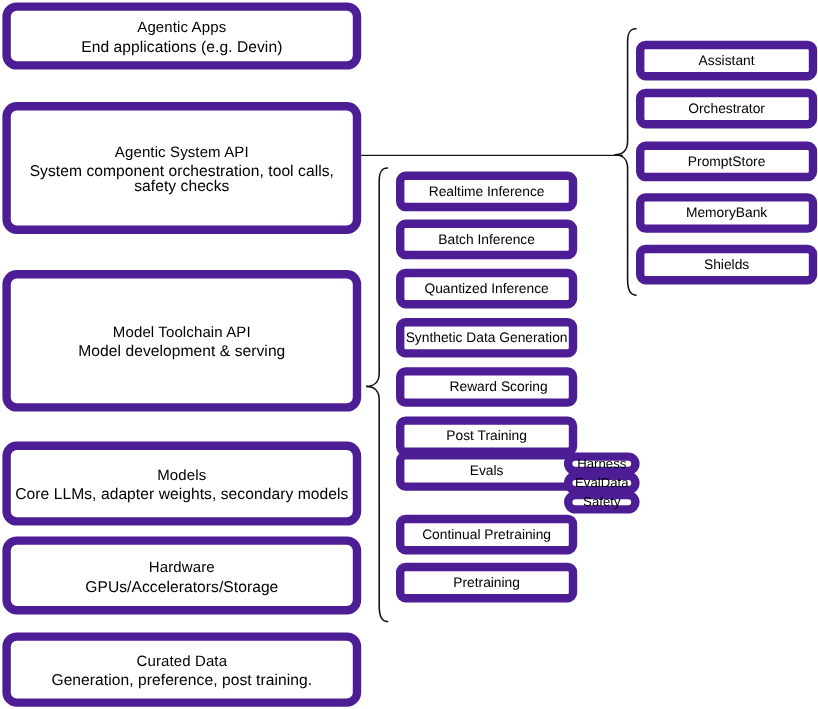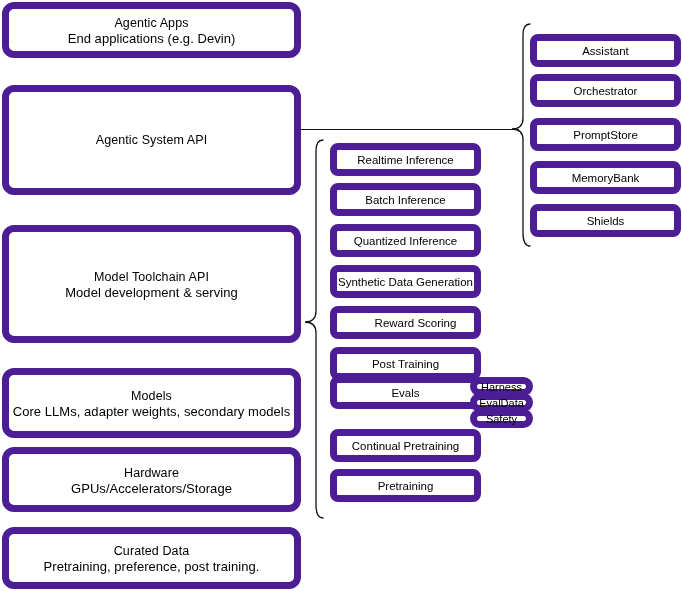--- a/index.html
+++ b/index.html
@@ -87,40 +87,41 @@
 
 <div id="canvas">
 
   <div class="box layer" style="top:2px;height:56px;">
     <div class="t">Agentic Apps</div>
     <div class="s">End applications (e.g. Devin)</div>
   </div>
 
   <div class="box layer" style="top:85px;height:110px;">
     <div class="t">Agentic System API</div>
+    <div class="s">System component orchestration, tool calls, safety checks</div>
   </div>
 
   <div class="box layer" style="top:225px;height:118px;">
     <div class="t">Model Toolchain API</div>
     <div class="s">Model development &amp; serving</div>
   </div>
 
   <div class="box layer" style="top:368px;height:70px;">
     <div class="t">Models</div>
     <div class="s">Core LLMs, adapter weights, secondary models</div>
   </div>
 
   <div class="box layer" style="top:447px;height:65px;">
     <div class="t">Hardware</div>
     <div class="s">GPUs/Accelerators/Storage</div>
   </div>
 
   <div class="box layer" style="top:527px;height:62px;">
     <div class="t">Curated Data</div>
-    <div class="s">Pretraining, preference, post training.</div>
+    <div class="s">Generation, preference, post training.</div>
   </div>
 
   <div class="hline" style="left:301px;top:129px;width:218px;"></div>
 
   <div class="brace" style="left:303px;top:138px;">
     <svg width="22" height="382" viewBox="0 0 22 382" fill="none">
       <path d="M20 2 C14 2 13 7 13 13 L13 173 C13 180 9 184 2 184 C9 184 13 188 13 195 L13 367 C13 374 14 380 20 380" stroke="#111111" stroke-width="1.3" fill="none" stroke-linecap="round"></path>
     </svg>
   </div>
 

